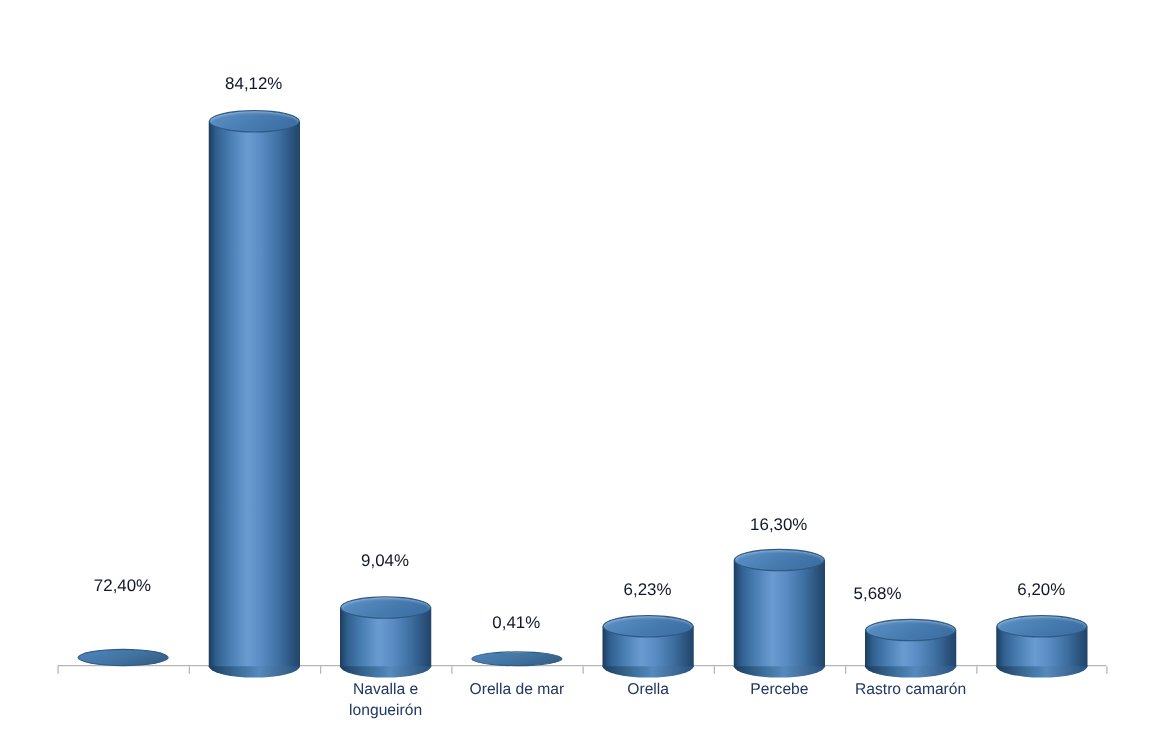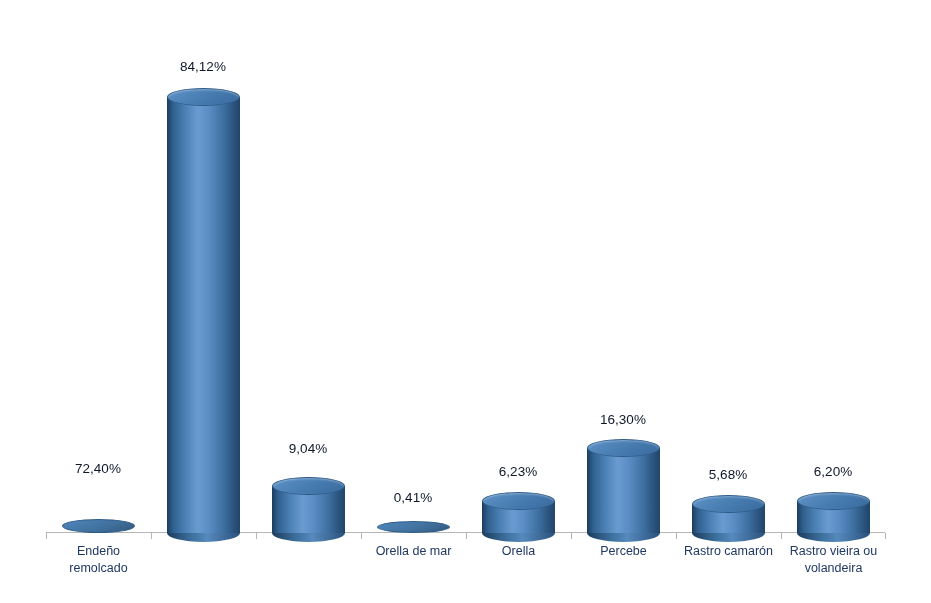--- a/index.html
+++ b/index.html
@@ -168,47 +168,43 @@
       </div>
       <div class="value-label" style="left:573px; top:412px; width:100px;">16,30%</div>
     </div>
 
     <div class="bar-group">
       <div class="cyl" style="left:692px; top:495px; width:73px; height:47px;">
         <div class="cyl-bottom" style="bottom:0px; height:18px;"></div>
         <div class="cyl-body" style="top:9px; bottom:9px;"></div>
         <div class="cyl-top" style="top:0px; height:18px;"></div>
       </div>
-      <div class="value-label" style="left:678px; top:467px; width:100px;">5,68%</div>
+      <div class="value-label" style="left:652px; top:467px; width:100px;">5,68%</div>
     </div>
 
     <div class="bar-group">
       <div class="cyl" style="left:797px; top:492px; width:73px; height:50px;">
         <div class="cyl-bottom" style="bottom:0px; height:18px;"></div>
         <div class="cyl-body" style="top:9px; bottom:9px;"></div>
         <div class="cyl-top" style="top:0px; height:18px;"></div>
       </div>
       <div class="value-label" style="left:783px; top:464px; width:100px;">6,20%</div>
     </div>
 
-    <div class="cat-label" style="left:48px; width:101px;">
-      <div>Endeño</div>
-      <div>remolcado</div>
+    <div class="cat-label" style="left:258px; width:101px;">
+      <div>Navalla e</div>
+      <div>longueirón</div>
     </div>
     <div class="cat-label" style="left:363px; width:101px;">
       <div>Orella de mar</div>
     </div>
     <div class="cat-label" style="left:468px; width:101px;">
       <div>Orella</div>
     </div>
     <div class="cat-label" style="left:573px; width:101px;">
       <div>Percebe</div>
     </div>
     <div class="cat-label" style="left:677px; width:103px;">
       <div>Rastro camarón</div>
     </div>
-    <div class="cat-label" style="left:781px; width:105px;">
-      <div>Rastro vieira ou</div>
-      <div>volandeira</div>
-    </div>
 
   </div>
 </div>
 
 </body></html>

